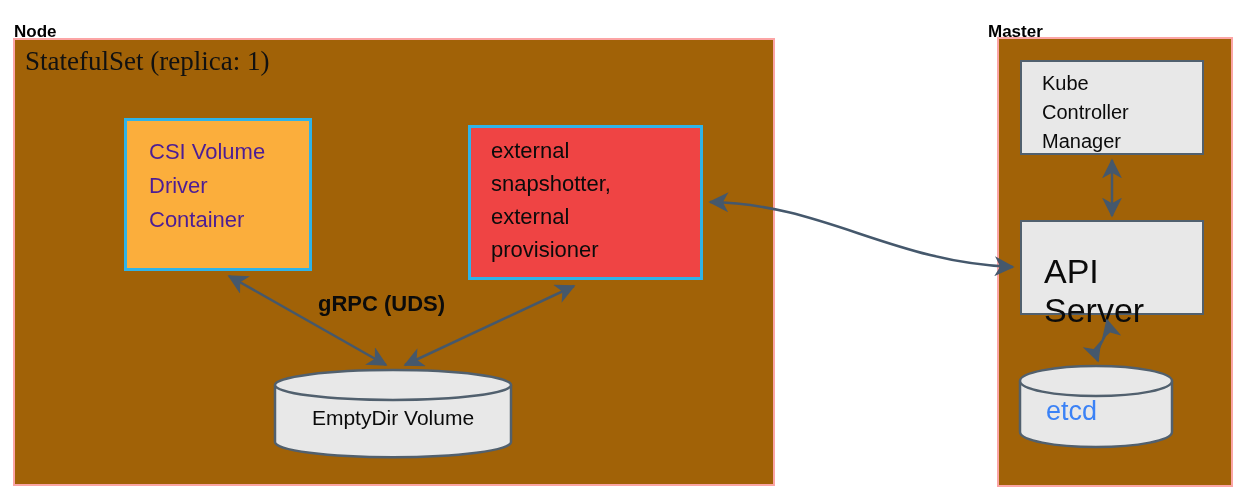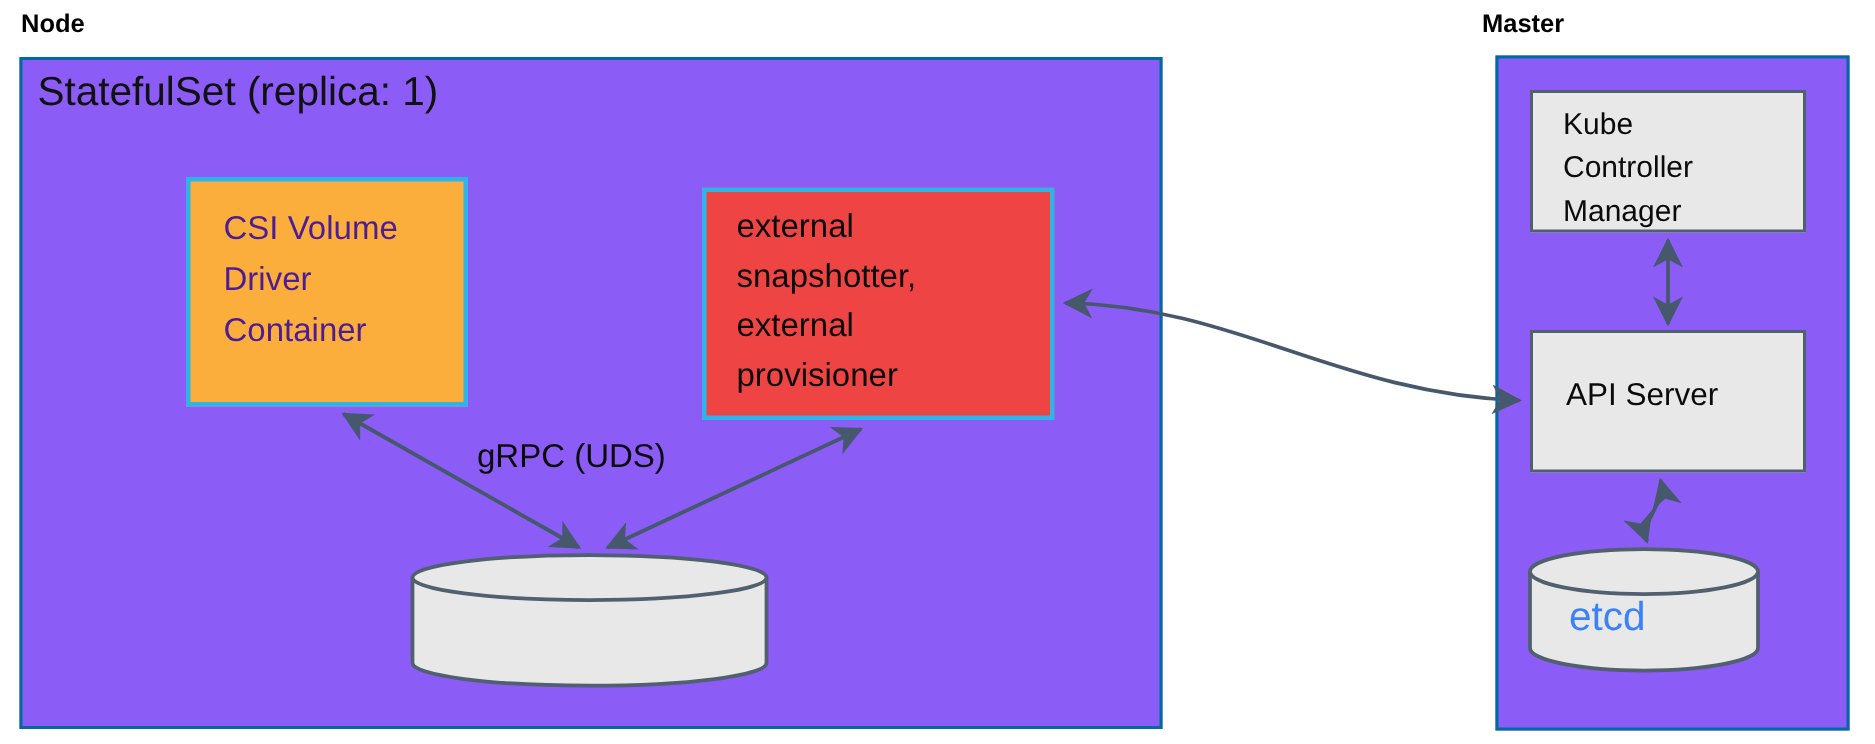--- a/index.html
+++ b/index.html
@@ -6,27 +6,28 @@
   .canvas{
     position:relative;
     width:1250px;height:496px;
     background:#ffffff;
     font-family:"Liberation Sans", sans-serif;
     color:#000;
     overflow:hidden;
   }
   .abs{position:absolute;}
   .outer-label{
-    font-size:17px;font-weight:bold;color:#000;
+    font-size:17px;font-weight:bold;color:#000;margin-top:16px;
   }
   .group-box{
     position:absolute;
-    border:2px solid #0369a1;
-    background:#8b5cf6;
+    border:2px solid #fca5a5;
+    background:#a16207;
     box-sizing:border-box;
+    font-family:Liberation Serif, serif;
   }
   .statefulset-label{
     position:absolute;left:10px;top:6px;
     font-size:27px;color:#111;
   }
   .shape{
     position:absolute;box-sizing:border-box;
   }
   .csi-box{
     left:124px;top:118px;width:188px;height:153px;
@@ -48,25 +49,25 @@
     background:#e8e8e8;border:2px solid #51606e;
   }
   .kcm-box{left:1020px;top:60px;width:184px;height:95px;padding-left:13px;}
   .kcm-box .box-text{
     position:absolute;left:20px;top:7px;width:130px;
     font-size:20px;line-height:1.45;color:#0b0b0b;
   }
   .api-box{left:1020px;top:220px;width:184px;height:95px;}
   .api-box .box-text{
     position:absolute;left:22px;top:30px;
-    font-size:21px;color:#0b0b0b;
+    font-size:34px;color:#0b0b0b;
   }
   .grpc-label{
     left:318px;top:291px;
-    font-size:22px;font-weight:normal;color:#0b0b0b;
+    font-size:22px;font-weight:bold;color:#0b0b0b;
   }
   .cyl-label-emptydir{
     left:273px;top:406px;width:240px;text-align:center;
     font-size:21px;color:#0b0b0b;
   }
   .cyl-label-etcd{
     left:1046px;top:396px;
     font-size:27px;color:#3b82f6;
   }
   svg.layer{position:absolute;left:0;top:0;width:1250px;height:496px;pointer-events:none;}
@@ -123,15 +124,16 @@
     <g stroke="#45586c" stroke-width="2.5" fill="none">
       <line x1="229" y1="276" x2="386" y2="365" marker-start="url(#ah)" marker-end="url(#ah)"></line>
       <line x1="574" y1="286" x2="405" y2="365" marker-start="url(#ah)" marker-end="url(#ah)"></line>
       <path d="M 710,202 C 825,204 890,262 1013,267" marker-start="url(#ah)" marker-end="url(#ah)"></path>
       <line x1="1112" y1="160" x2="1112" y2="216" marker-start="url(#ah)" marker-end="url(#ah)"></line>
       <path d="M 1107,320 C 1111,336 1093,347 1098,361" marker-start="url(#ah)" marker-end="url(#ah)"></path>
     </g>
   </svg>
 
   <div class="abs grpc-label">gRPC (UDS)</div>
+  <div class="abs cyl-label-emptydir">EmptyDir Volume</div>
   <div class="abs cyl-label-etcd">etcd</div>
 
 </div>
 
 </body></html>

